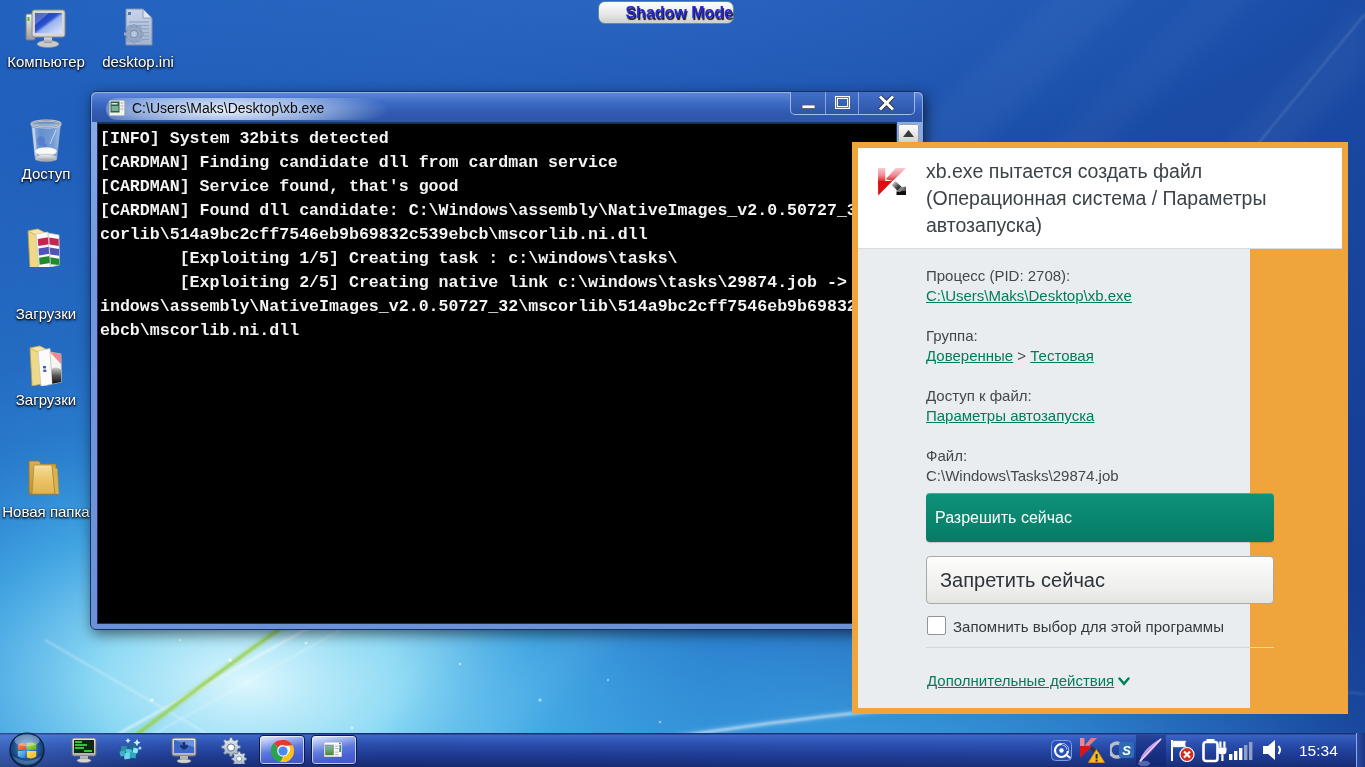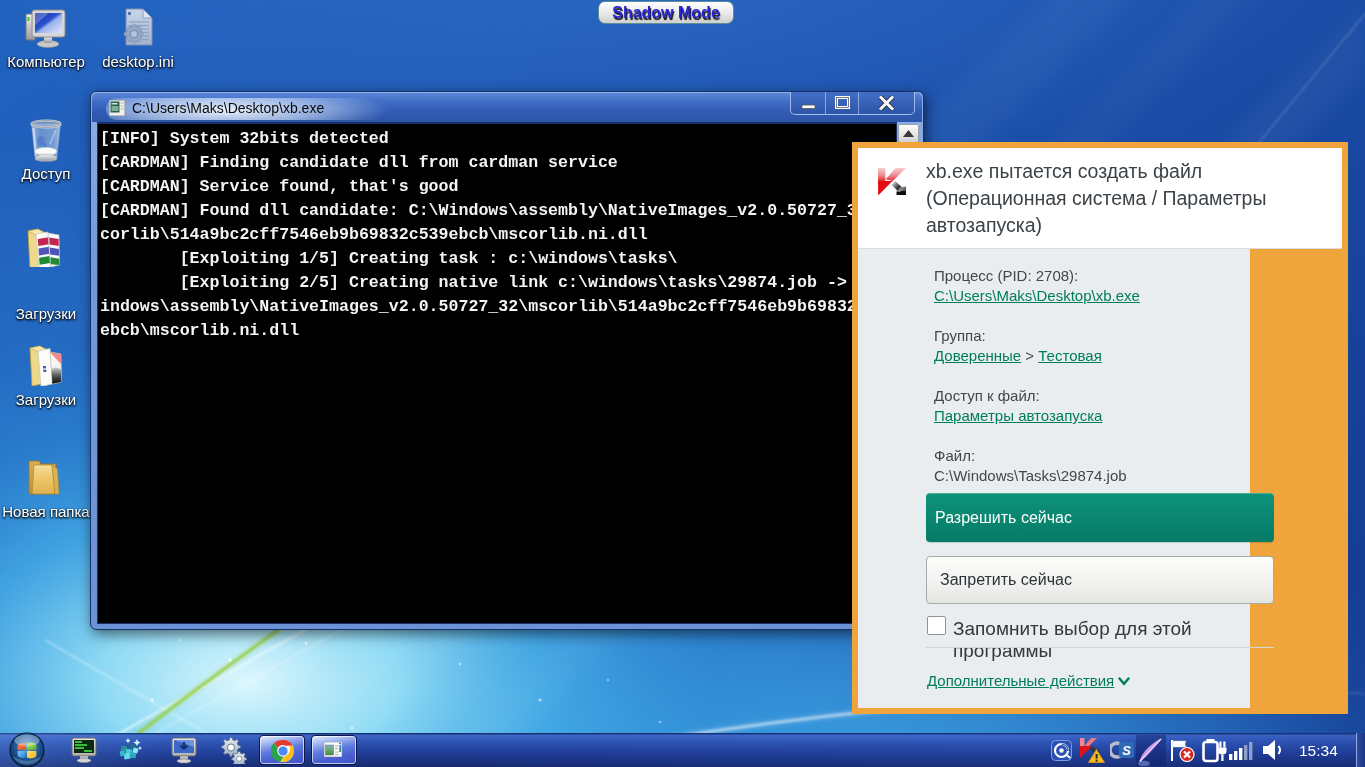--- a/index.html
+++ b/index.html
@@ -1,21 +1,21 @@
 <!DOCTYPE html>
 <html><head>
 <meta charset="utf-8">
 <style>
 * { margin:0; padding:0; box-sizing:border-box; }
 html,body { width:1365px; height:767px; overflow:hidden; }
 body { font-family:"Liberation Sans", sans-serif; position:relative; background:#1d4fa6; }
 #wall { position:absolute; left:0; top:0; width:1365px; height:767px; }
 .dicon { position:absolute; text-align:center; }
 .dlabel { position:absolute; color:#fff; font-size:15px; text-shadow:0 1px 2px #000, 0 1px 3px rgba(0,0,0,.9); white-space:nowrap; transform:translateX(-50%); }
-#shadowmode { position:absolute; left:598px; top:1px; width:136px; height:23px; background:linear-gradient(#ffffff,#e8e8e8 55%,#cfcfcf); border:1px solid #5d8f96; border-radius:7px; color:#2525d2; font-weight:bold; font-size:16px; text-align:center; line-height:21px; text-shadow:1px 1.5px 1px #111111; }
+#shadowmode { position:absolute; left:598px; top:1px; width:136px; height:23px; background:linear-gradient(#ffffff,#e8e8e8 55%,#cfcfcf); border:1px solid #5d8f96; border-radius:7px; color:#2525d2; font-weight:bold; font-size:16px; text-align:right; line-height:21px; text-shadow:1px 1.5px 1px #111111; }
 
 
 #conwin { position:absolute; left:90px; top:91px; width:834px; height:539px; background:linear-gradient(#8cb0e8,#7299dc 30%,#6b92d6); border:1px solid #16306a; border-radius:6px; box-shadow:2px 4px 14px rgba(0,0,0,.55); }
 #ctitle { position:absolute; left:1px; top:1px; right:1px; height:29px; border-radius:5px 5px 0 0; background:linear-gradient(#5c86d6 0%,#3c6ac4 35%,#3059b0 70%,#2d56aa 100%); overflow:hidden; }
 #ctitle .haze { position:absolute; left:14px; top:5px; width:315px; height:22px; background:radial-gradient(ellipse 52% 115% at 38% 55%, rgba(244,249,255,.95), rgba(212,229,251,.6) 55%, rgba(190,214,248,0) 100%); border-radius:12px; }
 #ctitle .cicon { position:absolute; left:17px; top:7px; }
 #ctitle .ttext { position:absolute; left:40px; top:6.5px; font-size:14px; color:#0a0a0a; }
 #capbtns { position:absolute; right:8px; top:0; height:23px; display:flex; border:1px solid rgba(220,232,255,.65); border-top:none; border-radius:0 0 5px 5px; overflow:hidden; background:linear-gradient(#416fc8,#2d55a8); }
 #capbtns .cb1 { width:35px; height:100%; border-right:1px solid rgba(220,232,255,.5); position:relative; }
 #capbtns .cb2 { width:33px; height:100%; border-right:1px solid rgba(220,232,255,.5); position:relative; }
@@ -25,26 +25,26 @@
 #csbar { position:absolute; left:807px; top:32px; width:21px; height:499px; background:#ccd2d8; }
 #csbar .up { position:absolute; left:0; top:0; width:21px; height:19px; background:linear-gradient(#fdfdfd,#e6e6e6 55%,#d2d2d2); border:1px solid #9aa0a6; border-radius:2px; }
 #csbar .up svg { position:absolute; left:3px; top:4px; }
 
 
 #kdlg { position:absolute; left:852px; top:142px; width:496px; height:572px; background:#f0a43c; }
 #kin { position:absolute; left:6px; top:6px; width:392px; height:560px; background:#e9edef; }
 #khdr { position:absolute; left:0; top:0; width:484px; height:101px; background:#ffffff; border-bottom:1px solid #d9dddf; }
 #ktitle { position:absolute; left:68px; top:10px; width:350px; font-size:19.5px; color:#3c4348; line-height:27px; }
 #klogo { position:absolute; left:14px; top:12px; }
-.kbodytext { position:absolute; left:68px; color:#41484d; font-size:15px;margin-left:8px; }
+.kbodytext { position:absolute; left:68px; color:#41484d; font-size:15px; }
 .klink { color:#007d5c; text-decoration:underline; font-size:15px; }
 #kbtn1 { position:absolute; left:68px; top:345px; width:348px; height:49px; border-radius:4px; background:linear-gradient(#0e927a,#067b66); box-shadow:inset 0 1px 0 rgba(255,255,255,.25), 0 1px 1px rgba(0,0,0,.15); color:#fff; font-size:16px; line-height:49px; padding-left:9px; }
-#kbtn2 { position:absolute; left:68px; top:408px; width:348px; height:48px; border-radius:4px; background:linear-gradient(#fdfdfc,#eeeeec 70%,#e4e4e1); border:1px solid #a9aaa5; color:#2d3338; font-size:16px; line-height:46px; padding-left:13px; }
+#kbtn2 { position:absolute; left:68px; top:408px; width:348px; height:48px; border-radius:4px; background:linear-gradient(#fdfdfc,#eeeeec 70%,#e4e4e1); border:1px solid #a9aaa5; color:#2d3338; font-size:20px; line-height:46px; padding-left:13px; }
 #kchk { position:absolute; left:69px; top:468px; width:19px; height:19px; background:#fff; border:1px solid #8f9598; border-radius:2px; }
-#kchklbl { position:absolute; left:95px; top:470px; font-size:19px; color:#33393d; }
+#kchklbl { position:absolute; left:95px; top:470px; font-size:15px; color:#33393d; }
 #ksep { position:absolute; left:68px; top:499px; width:348px; height:1px; background:#d2d7d9; }
 #kmore { position:absolute; left:69px; top:524px; font-size:16px; }
 
 
 #taskbar { position:absolute; left:0; top:733px; width:1365px; height:34px; background:linear-gradient(#0c2058 0%, #3c66c6 7%, #2c50ae 30%, #1f3c94 60%, #16296e 100%); }
 #taskbar .sheen { position:absolute; left:0; top:0; width:100%; height:100%; background:linear-gradient(90deg, rgba(120,180,255,.25), rgba(70,120,230,.08) 12%, rgba(40,80,200,0) 30%, rgba(60,110,230,.10) 75%, rgba(30,60,160,.15) 100%); }
 .tbtn { position:absolute; top:2px; width:46px; height:30px; border:1px solid #10194a; border-radius:4px; background:linear-gradient(168deg, #e8f1fd 0%, #a9bcf2 22%, #5f7ade 48%, #4a60d0 72%, #4156c8 100%); box-shadow:inset 0 0 0 1px rgba(255,255,255,.65); }
 .traytime { position:absolute; color:#fff; font-size:15.5px; top:9px; left:1299px; width:60px; }
 .trayru { position:absolute; color:#fff; font-size:15.5px; top:9px; left:1013px;margin-top:29px; }
 #showdesk { position:absolute; right:0; top:0; width:9px; height:34px; background:linear-gradient(90deg,#2a4da8,#1b3680); border-left:1px solid rgba(200,220,255,.7); }

